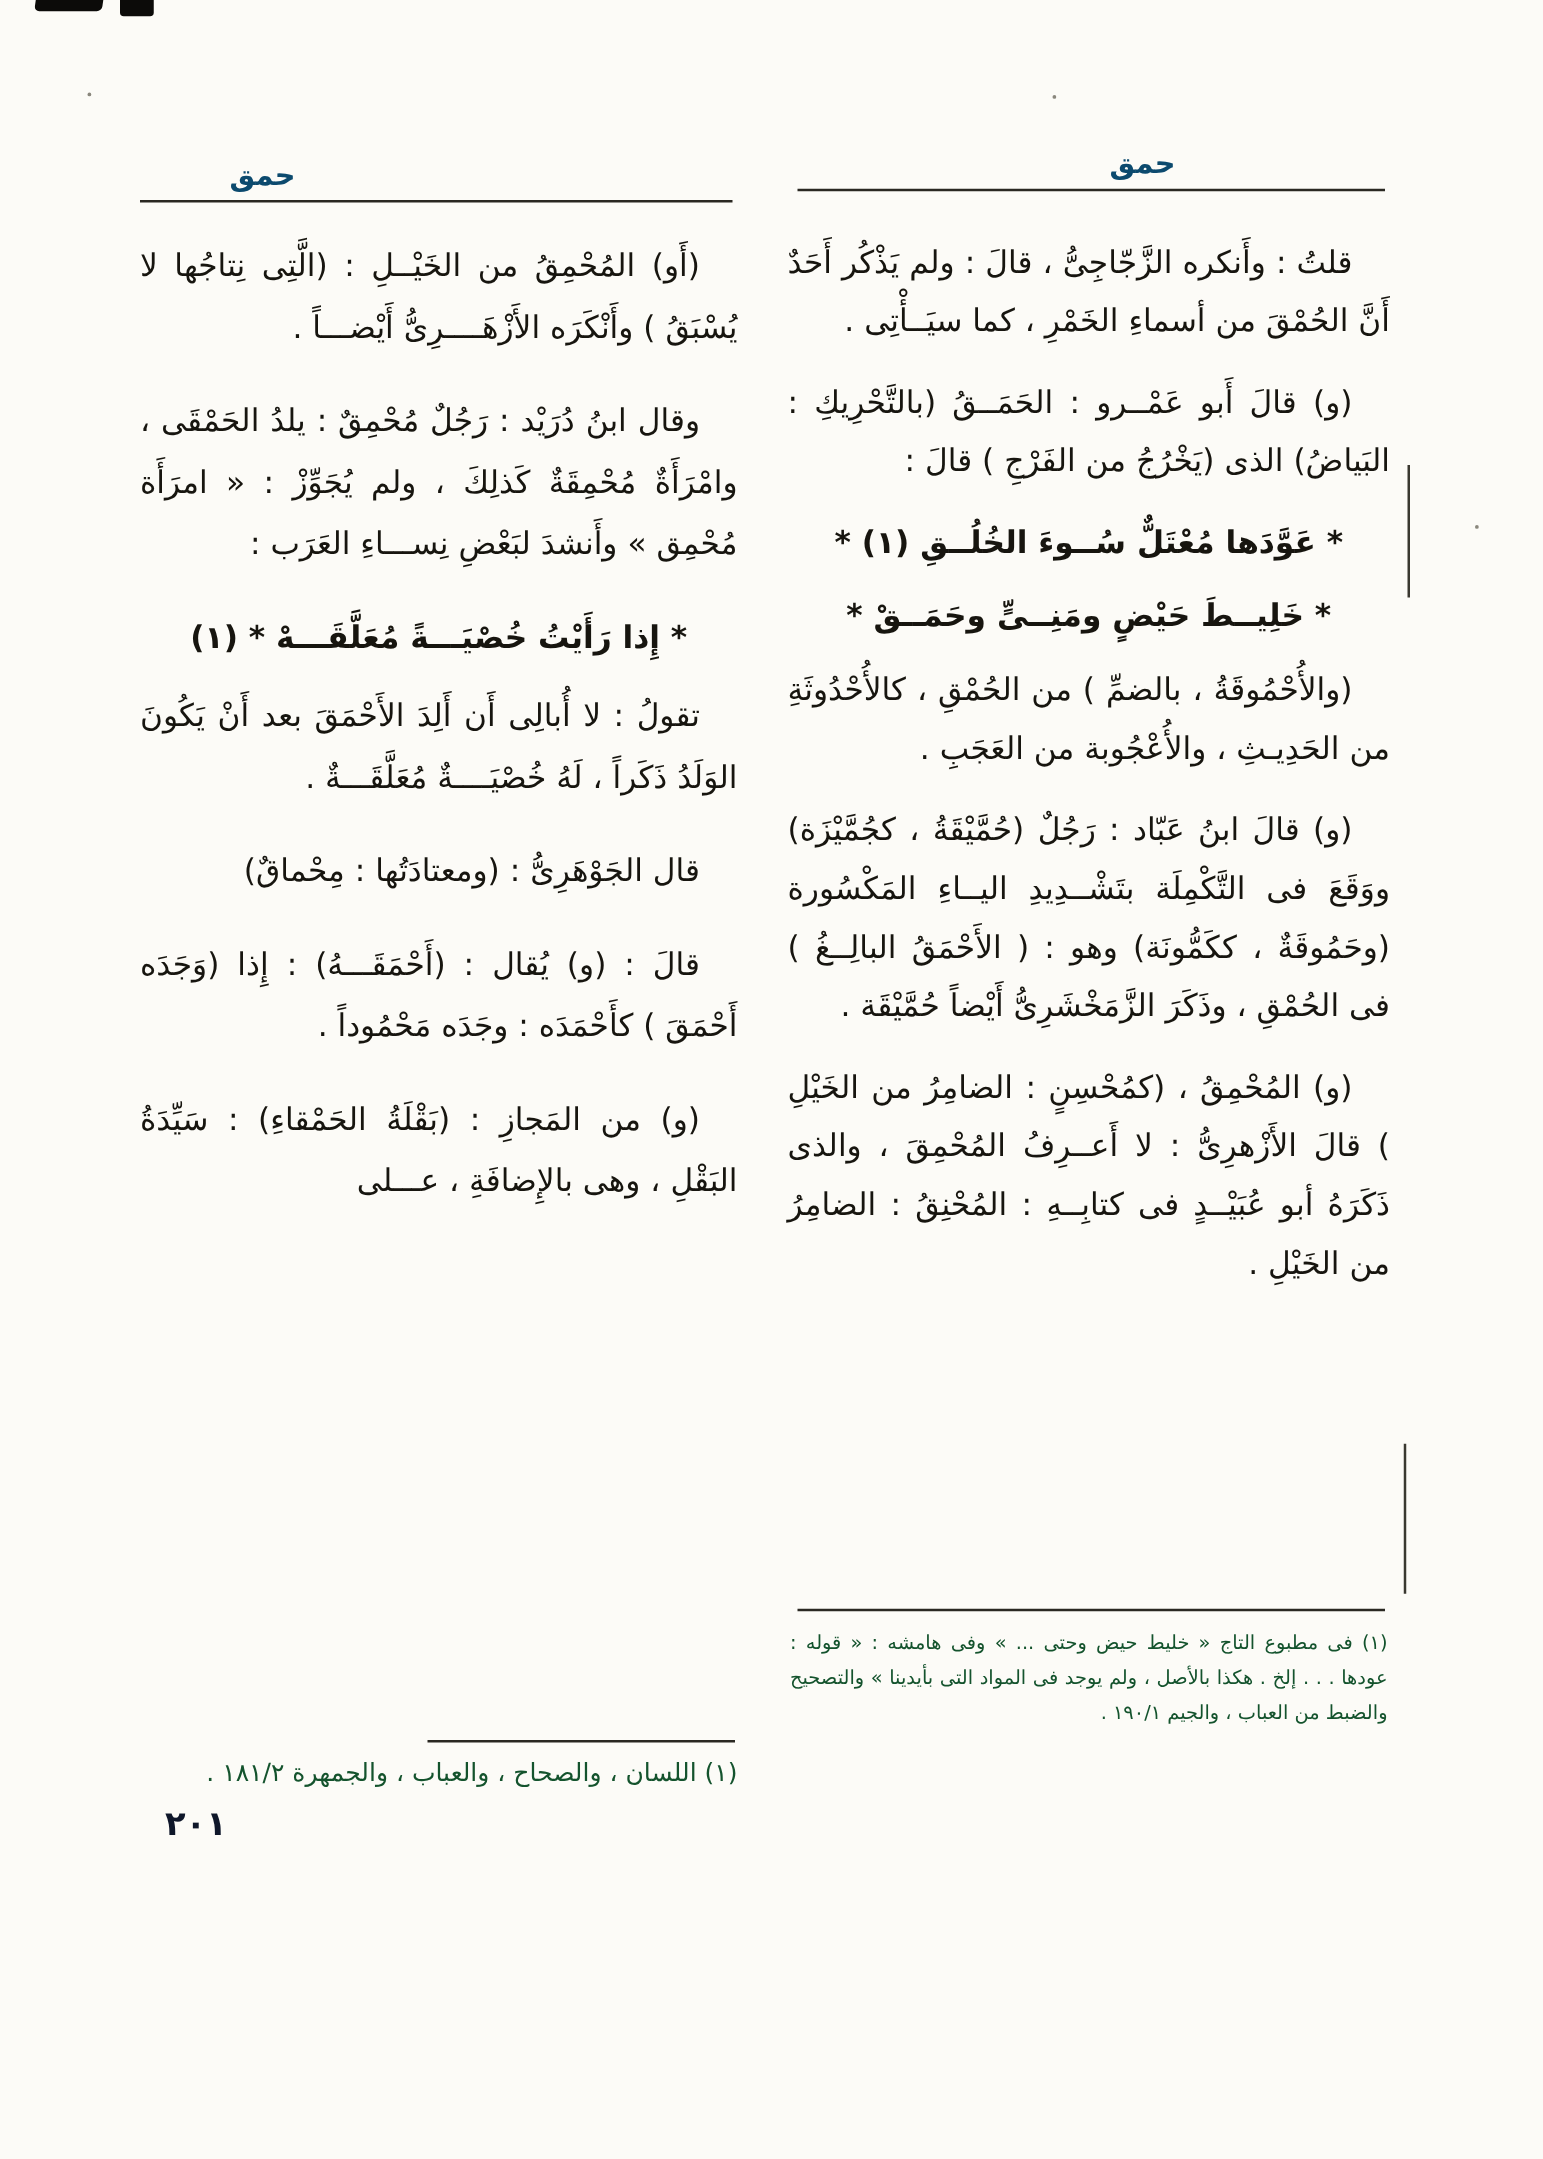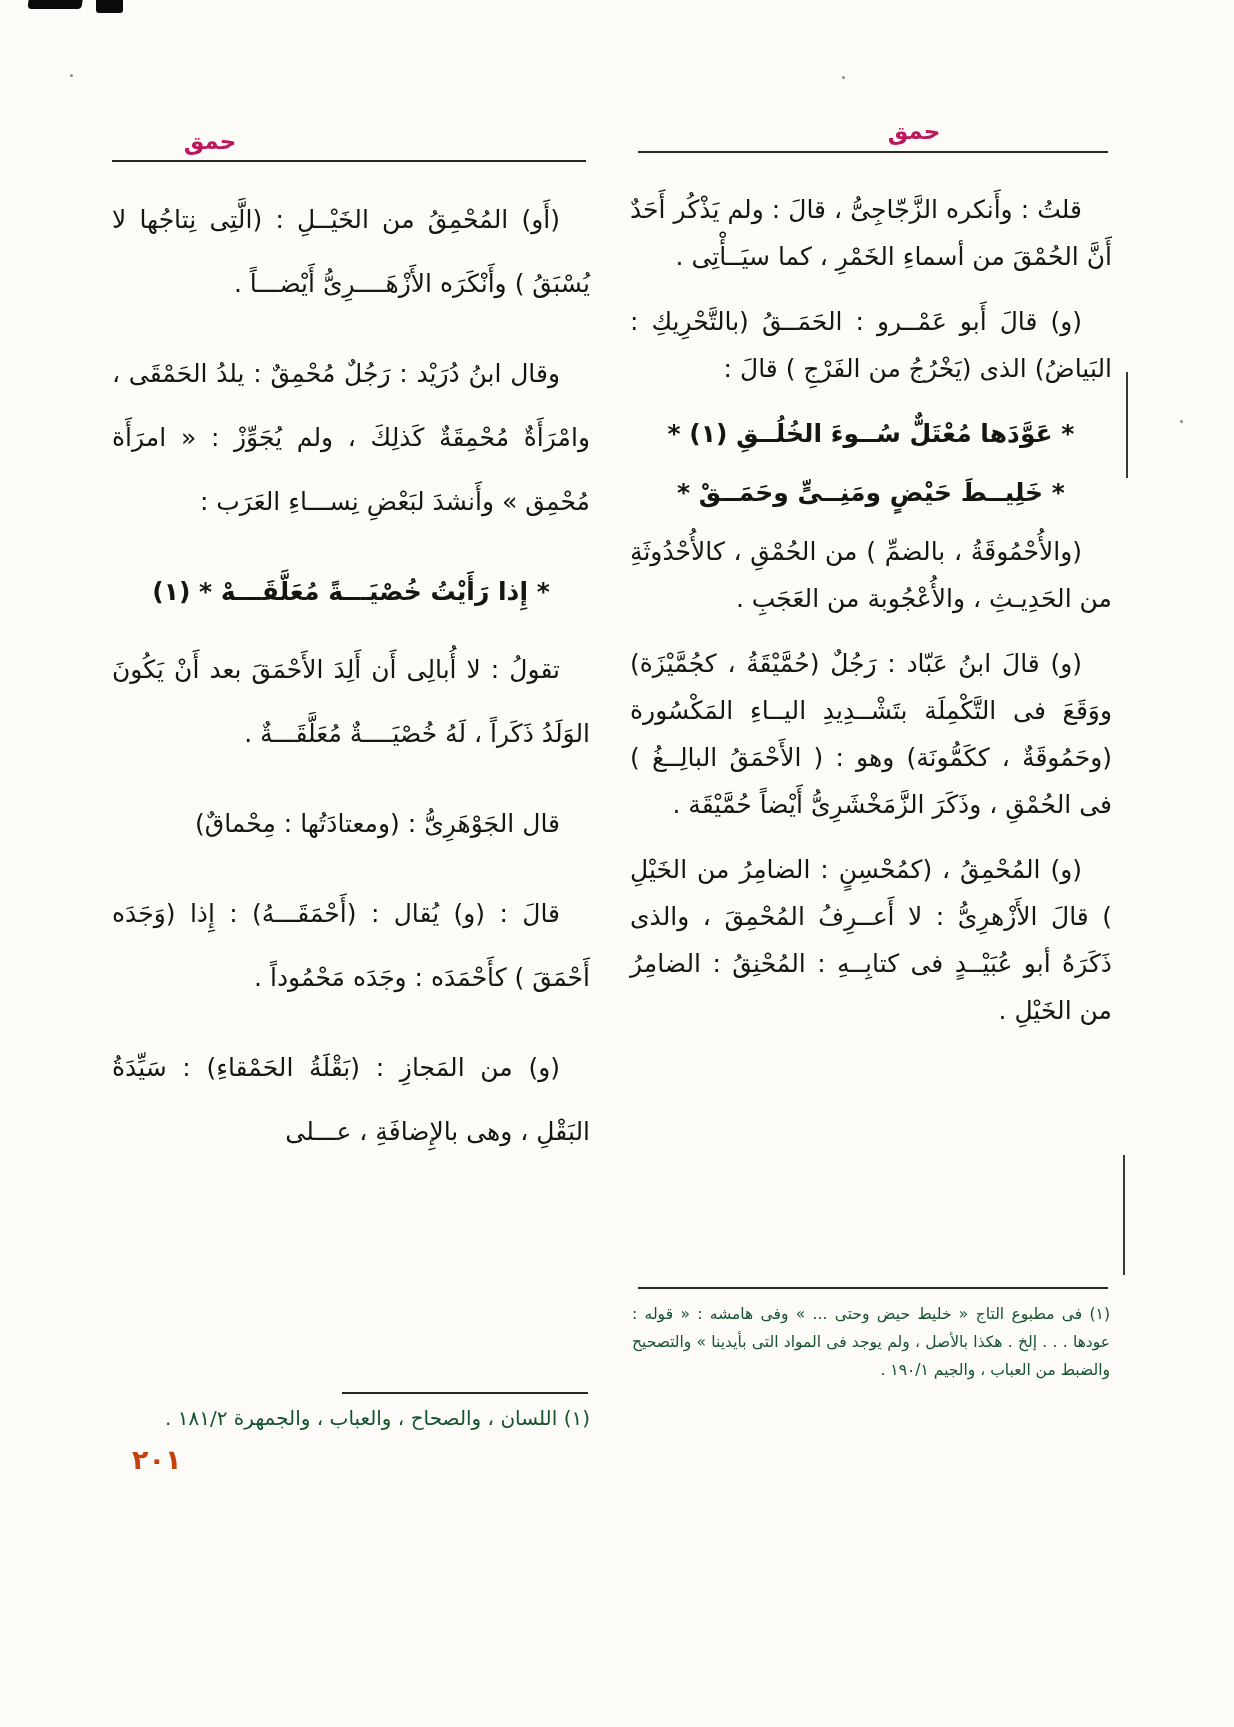--- a/index.html
+++ b/index.html
@@ -10,32 +10,32 @@
     background:#fcfbf7;
     overflow:hidden;
     font-family:"DejaVu Sans", sans-serif;
     color:#17150f;
     direction:rtl;
   }
   
   .kw-header{
     position:absolute;
     font-size:23px;font-weight:700;
-    color:#be185d;
+    color:#0c4a6e;
   }
   .hrule{position:absolute;height:2px;background:#2a2822;}
   
   .col{
     position:absolute;
     direction:rtl;
     text-align:justify;
     font-size:25px;
   }
   .col-right{left:630px;top:186px;width:482px;line-height:47px;}
-  .col-left{left:112px;top:188px;width:478px;line-height:64px;}
+  .col-left{left:112px;top:188px;width:478px;line-height:49px;}
   .para{margin:0 0 18px;text-indent:30px;}
   .col-left .para{margin:0 0 26px;}
   .verse{
     text-align:center;text-indent:0;
     margin:2px 0 12px;
     font-weight:700;
     letter-spacing:0;
   }
   .col-left .verse{margin:2px 0 14px;}
   
@@ -43,21 +43,21 @@
   .footnotes{
     position:absolute;
     direction:rtl;text-align:justify;
     font-size:15.5px;line-height:28px;color:#14532d;
   }
   .footnotes-right{left:632px;top:1300px;width:478px;}
   .footnotes-left{left:112px;top:1404px;width:478px;font-size:20px;}
   
   .page-number{
     position:absolute;left:132px;top:1444px;
-    font-size:27px;font-weight:700;color:#c2410c;
+    font-size:27px;font-weight:700;color:#0f172a;
   }
   
   .artifact{position:absolute;background:#0c0b09;}
   .art1{left:28px;top:0;width:54px;height:9px;border-radius:0 0 4px 4px;transform:skewX(-8deg);}
   .art2{left:96px;top:0;width:27px;height:13px;border-radius:0 0 3px 3px;}
   .margin-mark{position:absolute;width:2px;background:#3a3830;}
   .mm1{left:1126px;top:372px;height:106px;}
   .mm2{left:1123px;top:1155px;height:120px;}
   .speck{position:absolute;width:3px;height:3px;border-radius:50%;background:#8a877d;}
 </style>

